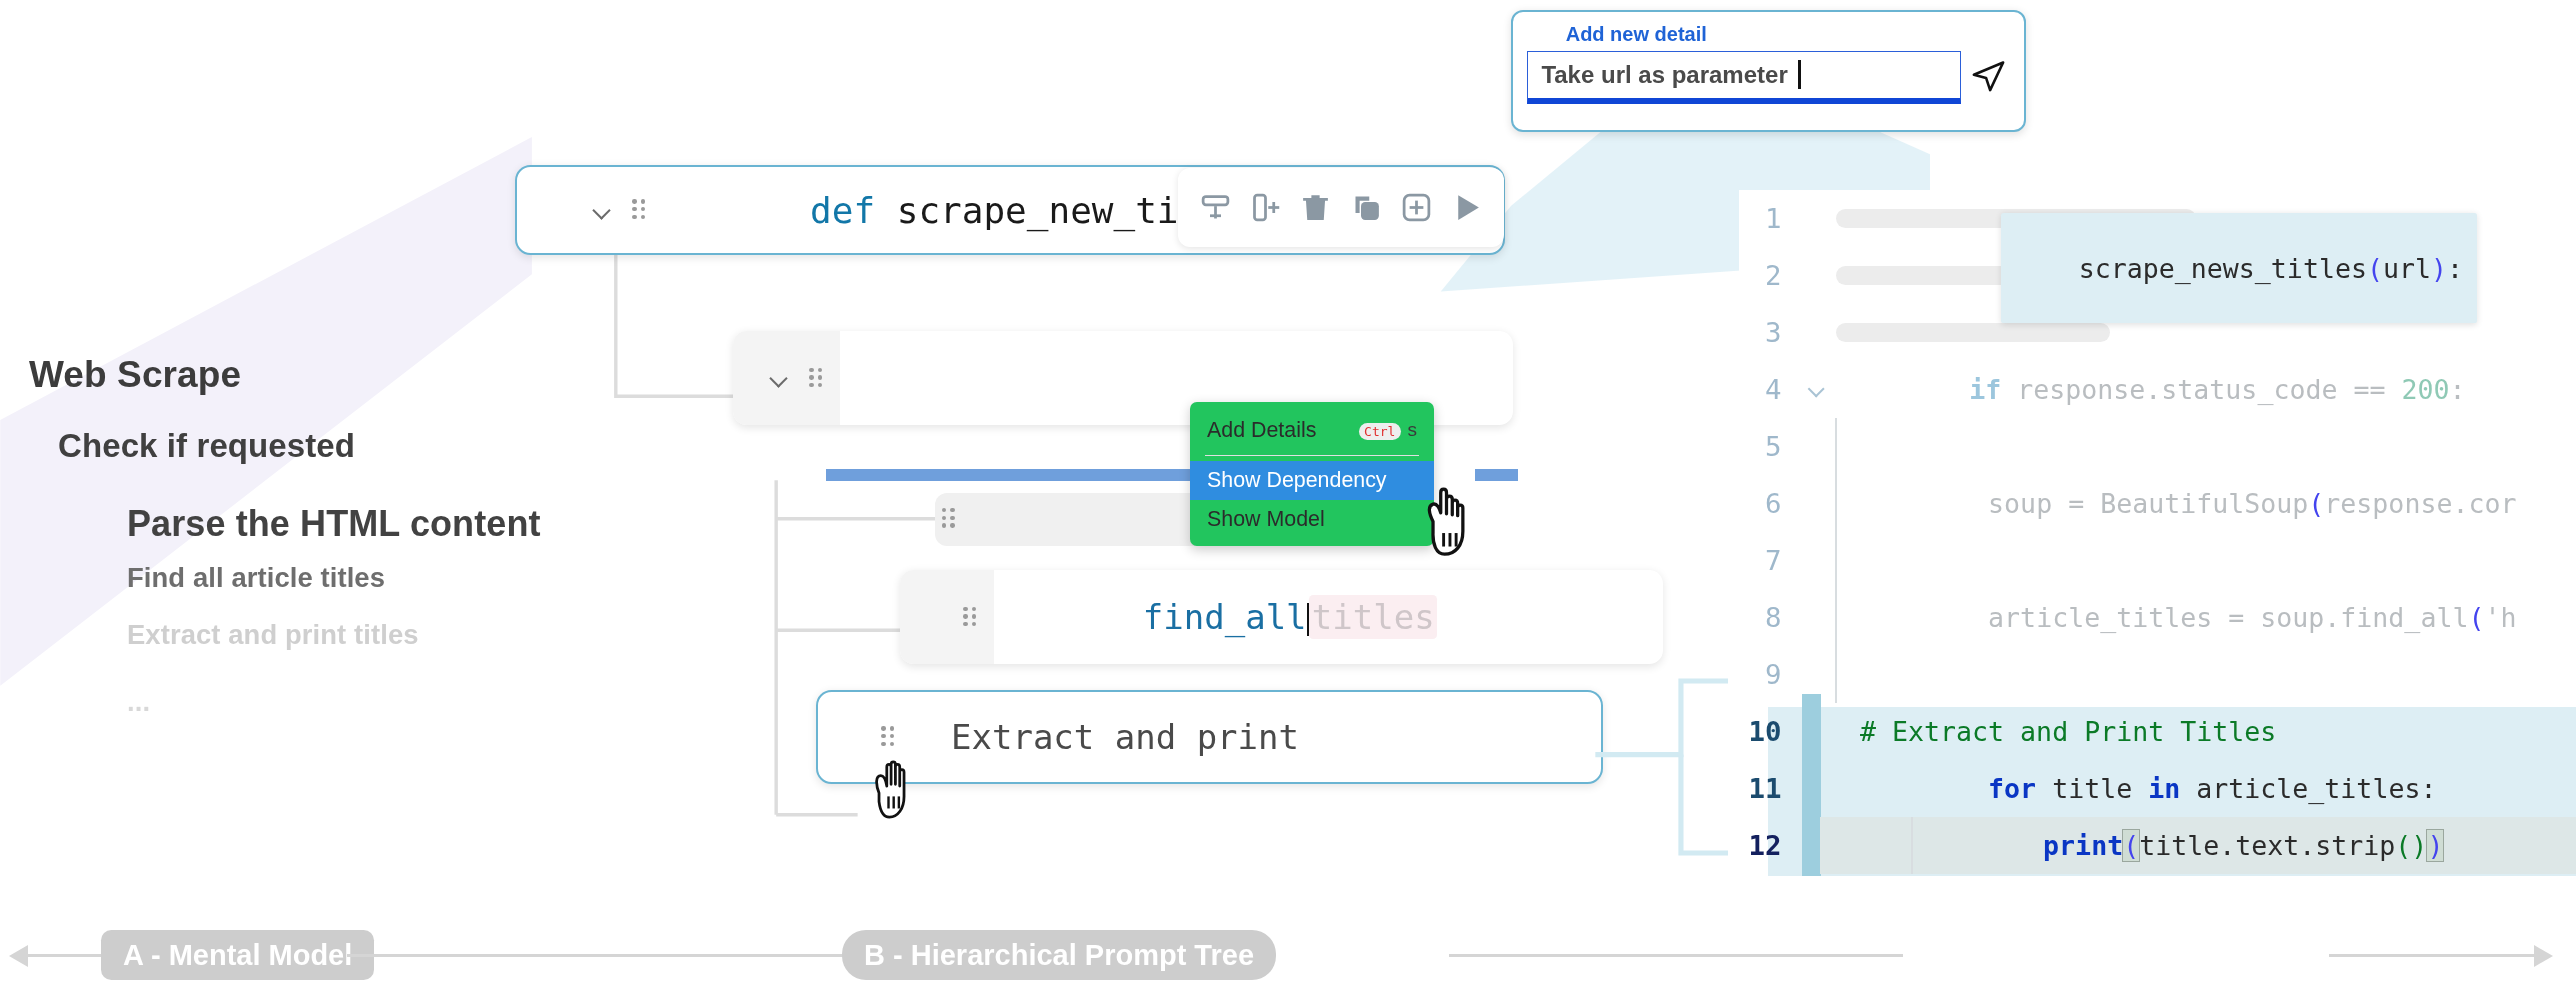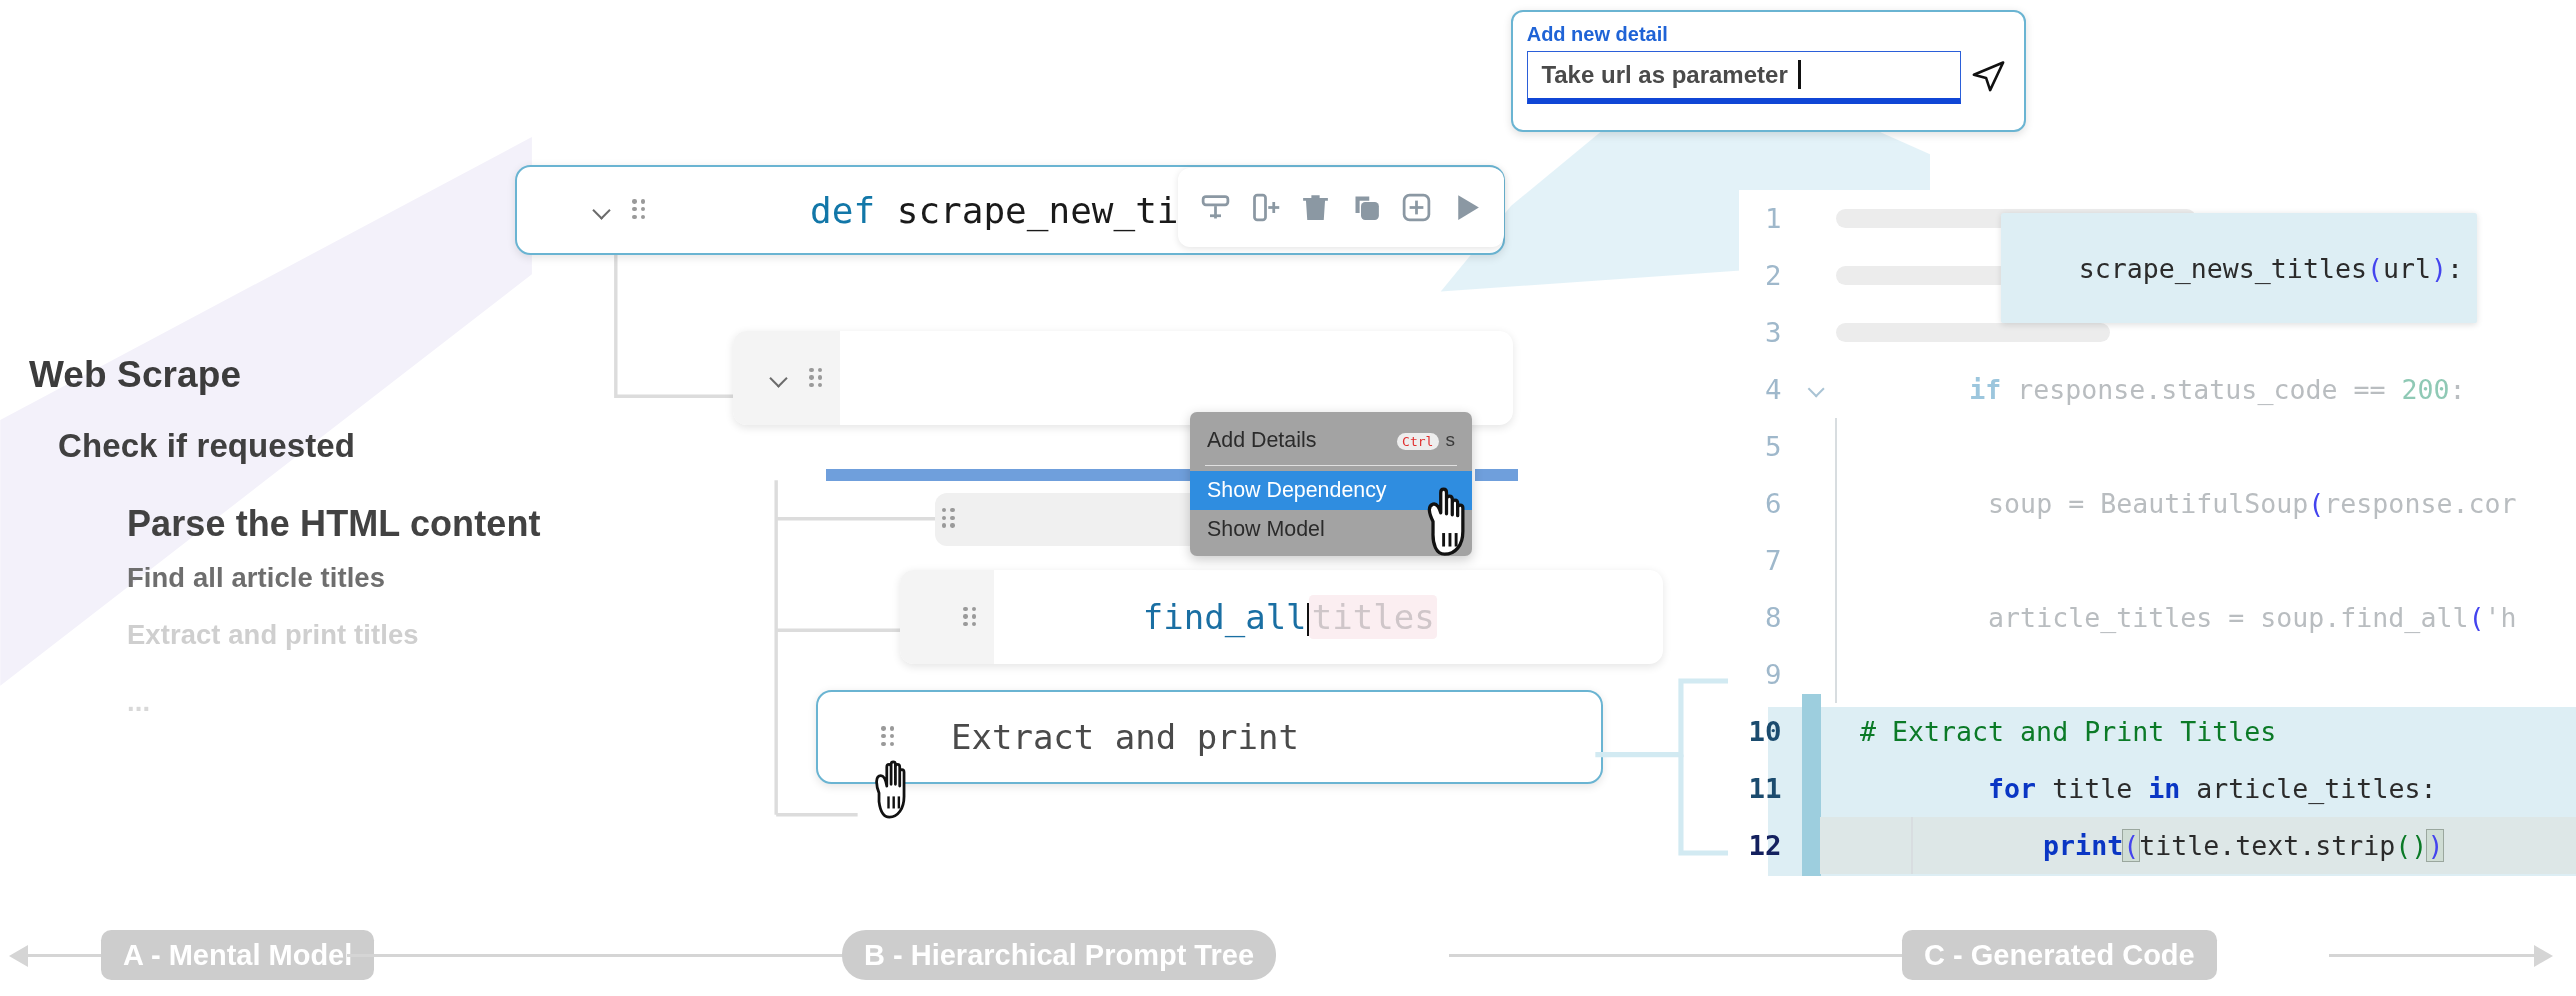--- a/index.html
+++ b/index.html
@@ -69,23 +69,23 @@
     border-radius: 12px;
     display: flex; align-items: center; justify-content: space-around;
     box-shadow: 0 1.7px 7.7px rgba(0,0,0,.10);
     padding: 0 12px;
   }
   #node-toolbar .tb { width: 38px; height: 38px; display:flex; align-items:center; justify-content:center; }
   #node-toolbar svg { display:block; }
 
   
   #context-menu {
-    position: absolute; left: 1190px; top: 412px;
-    width: 282px;
-    background: #a3a3a3; border-radius: 6.9px;
+    position: absolute; left: 1190px; top: 402px;
+    width: 244px;
+    background: #22c55e; border-radius: 6.9px;
     box-shadow: 0 3.4px 12px rgba(0,0,0,.20);
     padding: 8.6px 0 6.9px 0;
     font-family: "Liberation Sans", sans-serif;
   }
   .cm-item {
     height: 39px; display:flex; align-items:center;
     padding: 0 17px; font-size: 21.4px; color: #2b2b2b;
     justify-content: space-between;
   }
   .cm-item.active { background:#2f8de0; color:#ffffff; }
@@ -99,21 +99,21 @@
   
   #add-detail-popup {
     position: absolute; left: 1511px; top: 10.3px;
     width: 515px; height: 122px;
     background: #ffffff;
     border: 2.6px solid #6ab4d2;
     border-radius: 12px;
     box-shadow: 0 2.6px 8.6px rgba(0,0,0,.12);
     padding: 10.3px 13.7px;
   }
-  #add-detail-label { font-size: 20px; color:#1f63d6; font-weight:600; margin-bottom:5.1px; }
+  #add-detail-label { font-size: 20px; color:#1f63d6; font-weight:600; margin-bottom:5.1px;margin-left:39px; }
   #add-detail-row { display:flex; align-items:center; gap:8px; }
   #add-detail-input {
     flex: 1; height: 53px;
     border: 1.7px solid #2b5fd9; border-bottom: 6px solid #1046d6;
     background:#fff; display:flex; align-items:center; padding: 0 13.7px;
     font-size: 24px; font-weight: bold; color:#4a4a4a;
     font-family: "Liberation Sans", sans-serif;
   }
 
   
@@ -468,21 +468,18 @@
     <div class="arrow-head arrow-left" style="left:8.6px;"></div>
     <div class="axis-line" style="left:26px; width:79px;"></div>
     <div class="axis-pill" style="left:101px;">
       <span>A - Mental Model</span>
     </div>
     <div class="axis-line" style="left:347px; width:496px;"></div>
     <div class="axis-pill" style="left:842px;border-radius:24px;">
       <span>B - Hierarchical Prompt Tree</span>
     </div>
     <div class="axis-line" style="left:1449px; width:454px;"></div>
-    <div class="axis-pill" style="left:1902px;">
-      <span>C - Generated Code</span>
-    </div>
     <div class="axis-line" style="left:2329px; width:206px;"></div>
     <div class="arrow-head arrow-right" style="left:2534px;"></div>
   </div>
 
 </div>
 
 
 </body></html>

